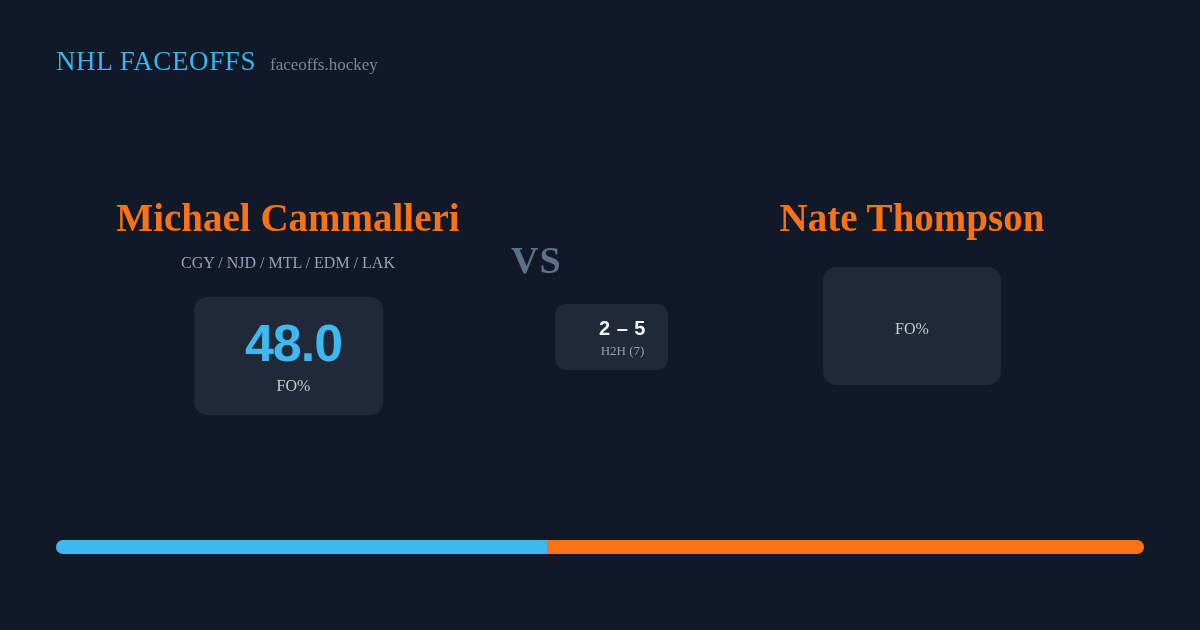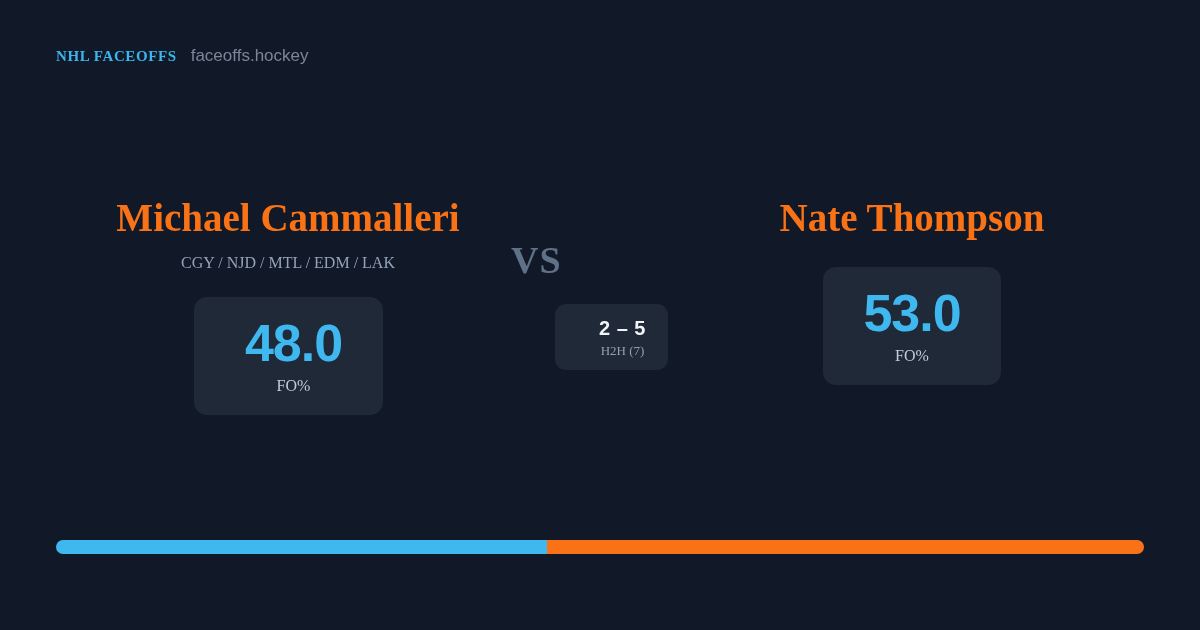--- a/index.html
+++ b/index.html
@@ -19,28 +19,28 @@
   .header {
     position: absolute;
     left: 56px;
     top: 46px;
     display: flex;
     align-items: baseline;
     gap: 14px;
   }
   .brand {
     font-family: "Liberation Serif", serif;
-    font-weight: bold;
-    font-size: 15px;
+    font-weight: normal;
+    font-size: 27px;
     letter-spacing: 0.6px;
     color: #3cb4ec;
     white-space: nowrap;
   }
   .brand-domain {
-    font-family: Liberation Sans, sans-serif;
+    font-family: Liberation Serif, serif;
     font-size: 17px;
     color: #7b8696;
     white-space: nowrap;
   }
 
   
   .matchup {
     position: absolute;
     left: 0;
     top: 190px;
@@ -209,21 +209,20 @@
     <div class="vs-text">VS</div>
     <div class="h2h-box" style="background: rgb(31, 41, 55);">
       <div class="h2h-score">2 – 5</div>
       <div class="h2h-label">H2H (7)</div>
     </div>
   </div>
 
   <div class="player right">
     <div class="player-name">Nate Thompson</div>
     <div class="stat-box" style="background: rgb(31, 41, 55);">
-      <div class="stat-value" style="color: rgb(63, 183, 239);">53.0</div>
       <div class="stat-label">FO%</div>
     </div>
   </div>
 
 </div>
 
 <div class="winprob">
   <div class="winprob-bar">
     <div class="wp-seg-left" style="width: 45.1%; background: rgb(63, 183, 239); flex: 0 0 auto;"></div>
     <div class="wp-seg-right" style="background: rgb(249, 115, 22);"></div>

